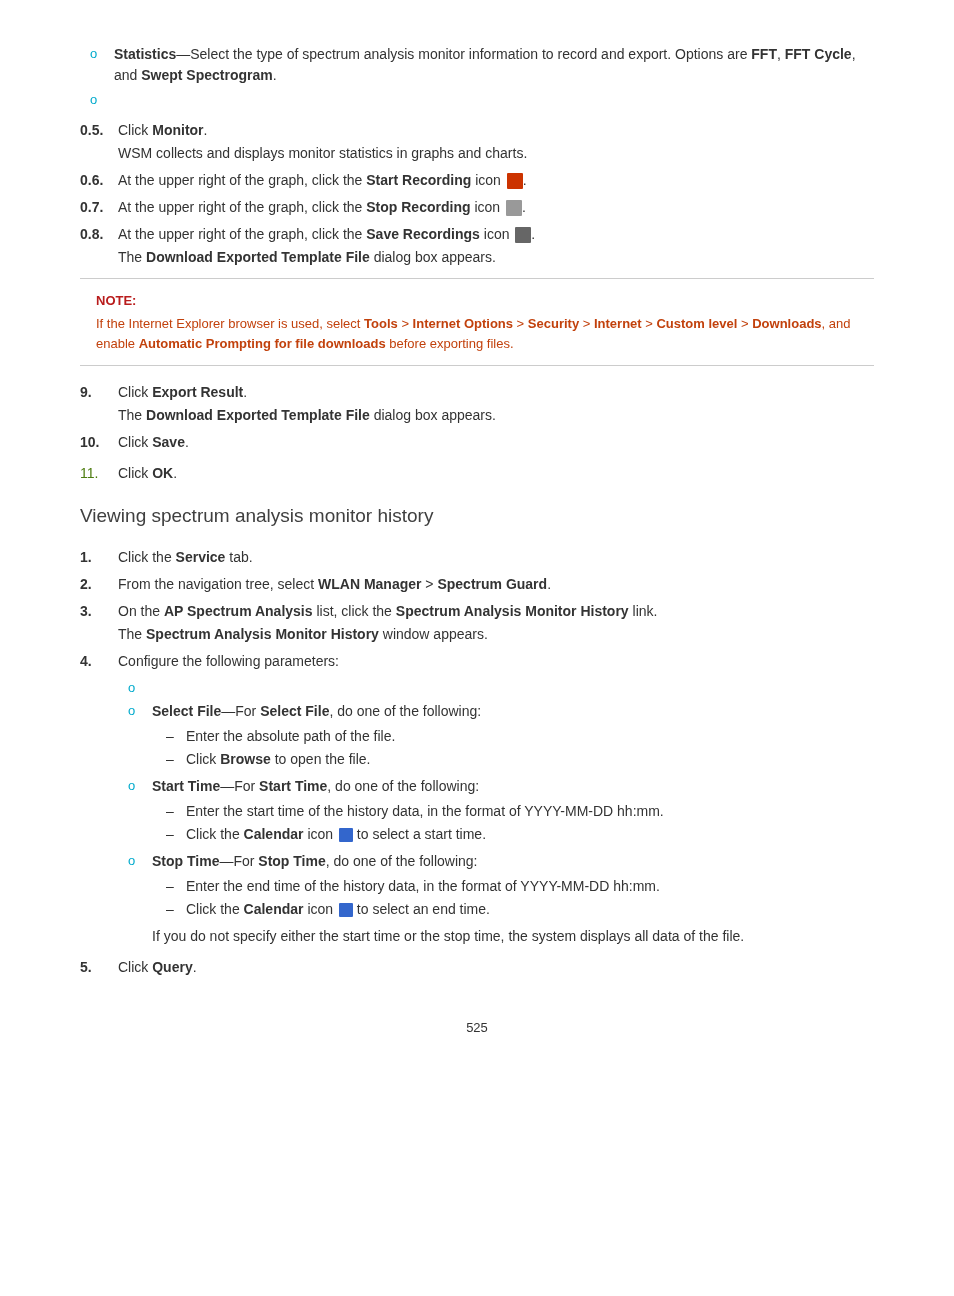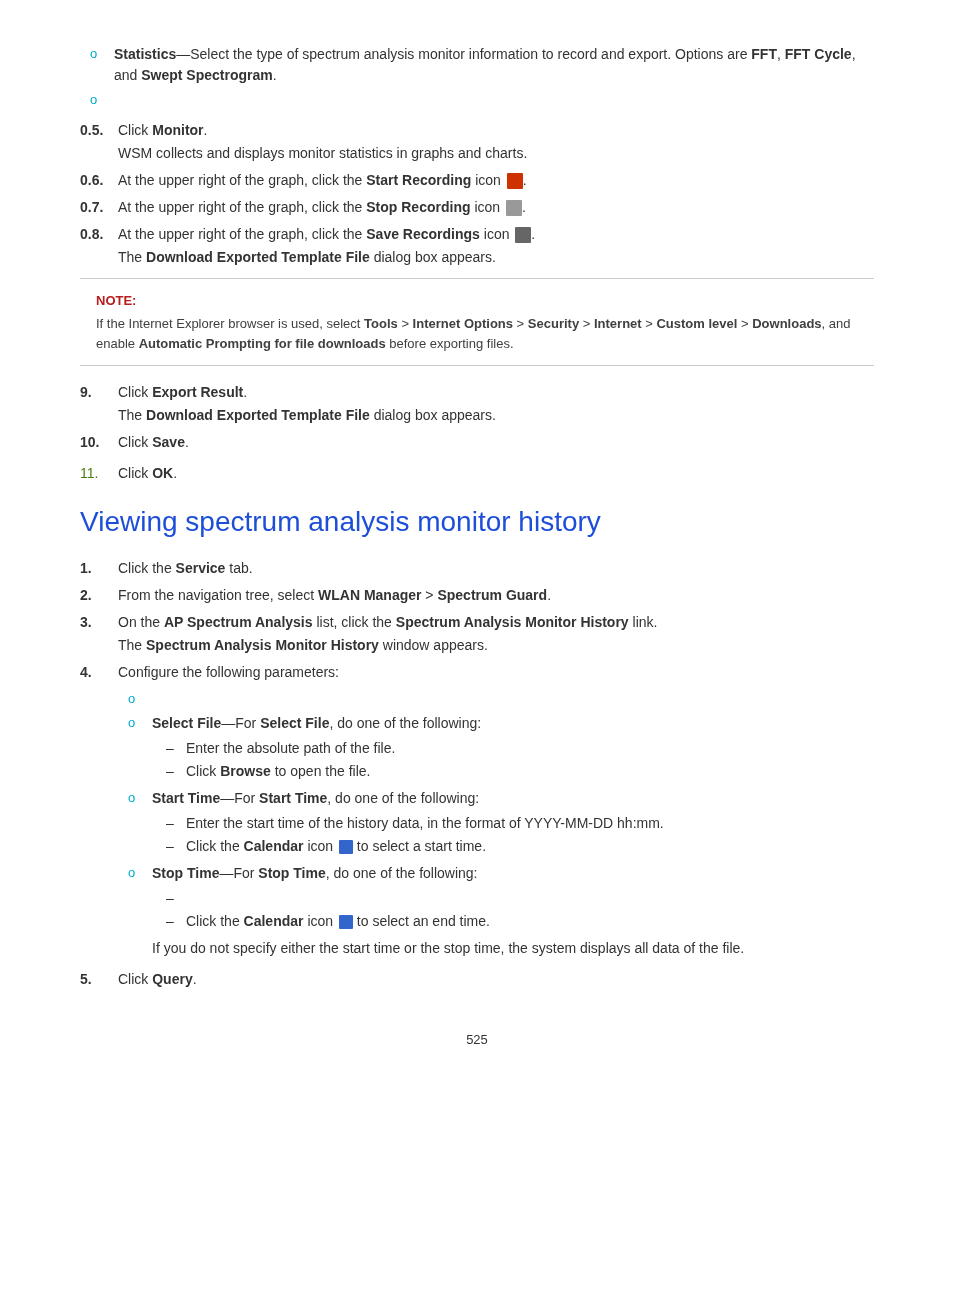--- a/index.html
+++ b/index.html
@@ -60,22 +60,22 @@
     .sub-bullet-dash {
       min-width: 20px;
       color: #333;
     }
 
     b, strong {
       font-weight: bold;
     }
 
     .section-heading {
-      color: #1d4ed8;
-      font-size: 28px;
+      color: #404040;
+      font-size: 19px;
       font-weight: normal;
       margin: 20px 0 18px 0;
       line-height: 1.3;
     }
 
     .note-box {
       border-top: 1px solid #cccccc;
       border-bottom: 1px solid #cccccc;
       padding: 12px 16px;
       margin: 10px 0 16px 0;
@@ -83,21 +83,21 @@
 
     .note-label {
       color: #b91c1c;
       font-weight: bold;
       margin-bottom: 4px;
       font-size: 13px;
     }
 
     .note-text {
       font-size: 13px;
-      color: #404040;
+      color: #c2410c;
     }
 
     .icon-small {
       display: inline-block;
       width: 16px;
       height: 16px;
       background: #cc3300;
       vertical-align: middle;
       margin-left: 2px;
       border-radius: 1px;
@@ -280,20 +280,21 @@
           </span>
         </li>
 
         <li class="bullet-item">
           <span class="bullet-circle">o</span>
           <span>
             <b>Stop Time</b>—For <b>Stop Time</b>, do one of the following:
             <ul class="sub-bullet-list" style="margin-top:4px;">
               <li class="sub-bullet-item">
                 <span class="sub-bullet-dash">–</span>
+                <span>Enter the end time of the history data, in the format of YYYY-MM-DD hh:mm.</span>
               </li>
               <li class="sub-bullet-item">
                 <span class="sub-bullet-dash">–</span>
                 <span>Click the <b>Calendar</b> icon <span class="icon-small icon-small-calendar" style="background:#3366cc; width:14px; height:14px; display:inline-block; vertical-align:middle; border-radius:1px;"></span> to select an end time.</span>
               </li>
             </ul>
             <div style="margin-top:6px; padding-left:0;">
               If you do not specify either the start time or the stop time, the system displays all data of the file.
             </div>
           </span>

